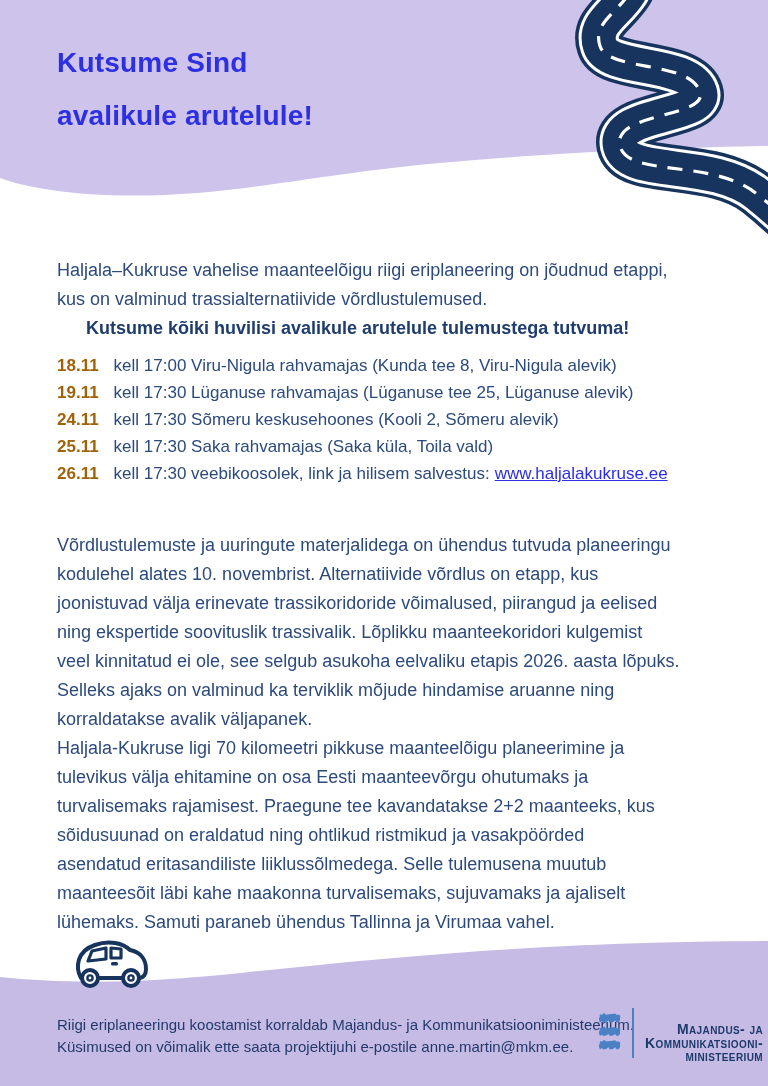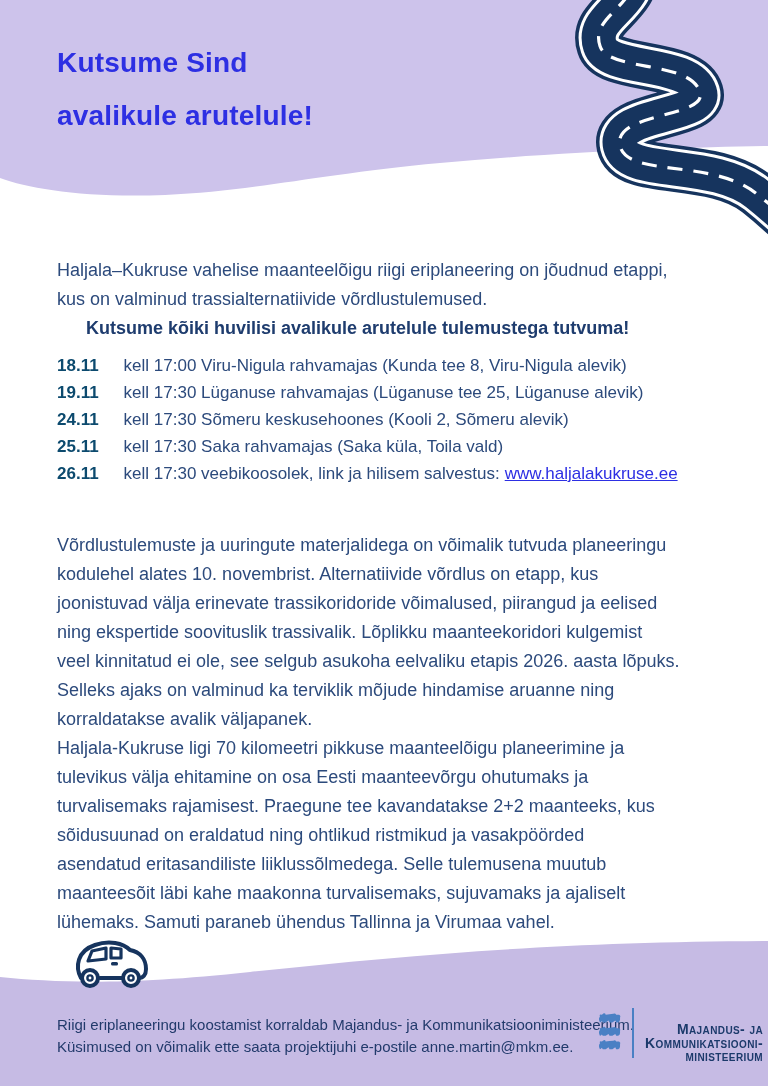--- a/index.html
+++ b/index.html
@@ -11,21 +11,21 @@
   .top-wave{left:0;top:0;width:768px;height:200px;z-index:1;}
   .road{left:540px;top:0;width:228px;height:248px;z-index:2;}
   .title{left:57px;top:36px;z-index:3;font-size:28px;font-weight:bold;
          color:#2d2fe3;line-height:53px;letter-spacing:.2px;}
 
   
   .line{white-space:nowrap;}
   .intro{left:57px;top:256px;font-size:18px;line-height:29px;color:#2c4a7c;}
   .intro .cta{font-weight:bold;color:#1e3c6e;margin-left:29px;}
   .events{left:57px;top:352px;font-size:17px;line-height:27px;color:#2c4a7c;}
-  .event-date{font-weight:bold;color:#0c4a6e;margin-right:25px;}
+  .event-date{font-weight:bold;color:#a16207;margin-right:15px;}
   .event-link{color:#2d2fe3;text-decoration:underline;margin-left:5px;cursor:pointer;}
   .para{left:57px;font-size:18px;line-height:29px;color:#2c4a7c;}
   .para-2{top:531px;}
   .para-3{top:734px;}
 
   
   .bottom-wave{left:0;top:928px;width:768px;height:158px;z-index:1;}
   .car{left:72px;top:937px;width:82px;height:52px;z-index:2;}
   .footer-text{left:57px;top:1014px;z-index:3;font-size:15px;line-height:22px;color:#223a6b;}
   .logo{left:598px;top:1008px;z-index:3;display:flex;align-items:flex-start;}
@@ -75,21 +75,21 @@
     </div>
     <div class="line">
       <span class="event-date">25.11</span><span>kell 17:30 Saka rahvamajas (Saka küla, Toila vald)</span>
     </div>
     <div class="line">
       <span class="event-date">26.11</span><span>kell 17:30 veebikoosolek, link ja hilisem salvestus:</span><a class="event-link">www.haljalakukruse.ee</a>
     </div>
   </div>
 
   <div class="abs para para-2">
-    <div class="line">Võrdlustulemuste ja uuringute materjalidega on võimalik tutvuda planeeringu</div>
+    <div class="line">Võrdlustulemuste ja uuringute materjalidega on ühendus tutvuda planeeringu</div>
     <div class="line">kodulehel alates 10. novembrist. Alternatiivide võrdlus on etapp, kus</div>
     <div class="line">joonistuvad välja erinevate trassikoridoride võimalused, piirangud ja eelised</div>
     <div class="line">ning ekspertide soovituslik trassivalik. Lõplikku maanteekoridori kulgemist</div>
     <div class="line">veel kinnitatud ei ole, see selgub asukoha eelvaliku etapis 2026. aasta lõpuks.</div>
     <div class="line">Selleks ajaks on valminud ka terviklik mõjude hindamise aruanne ning</div>
     <div class="line">korraldatakse avalik väljapanek.</div>
   </div>
 
   <div class="abs para para-3">
     <div class="line">Haljala-Kukruse ligi 70 kilomeetri pikkuse maanteelõigu planeerimine ja</div>

